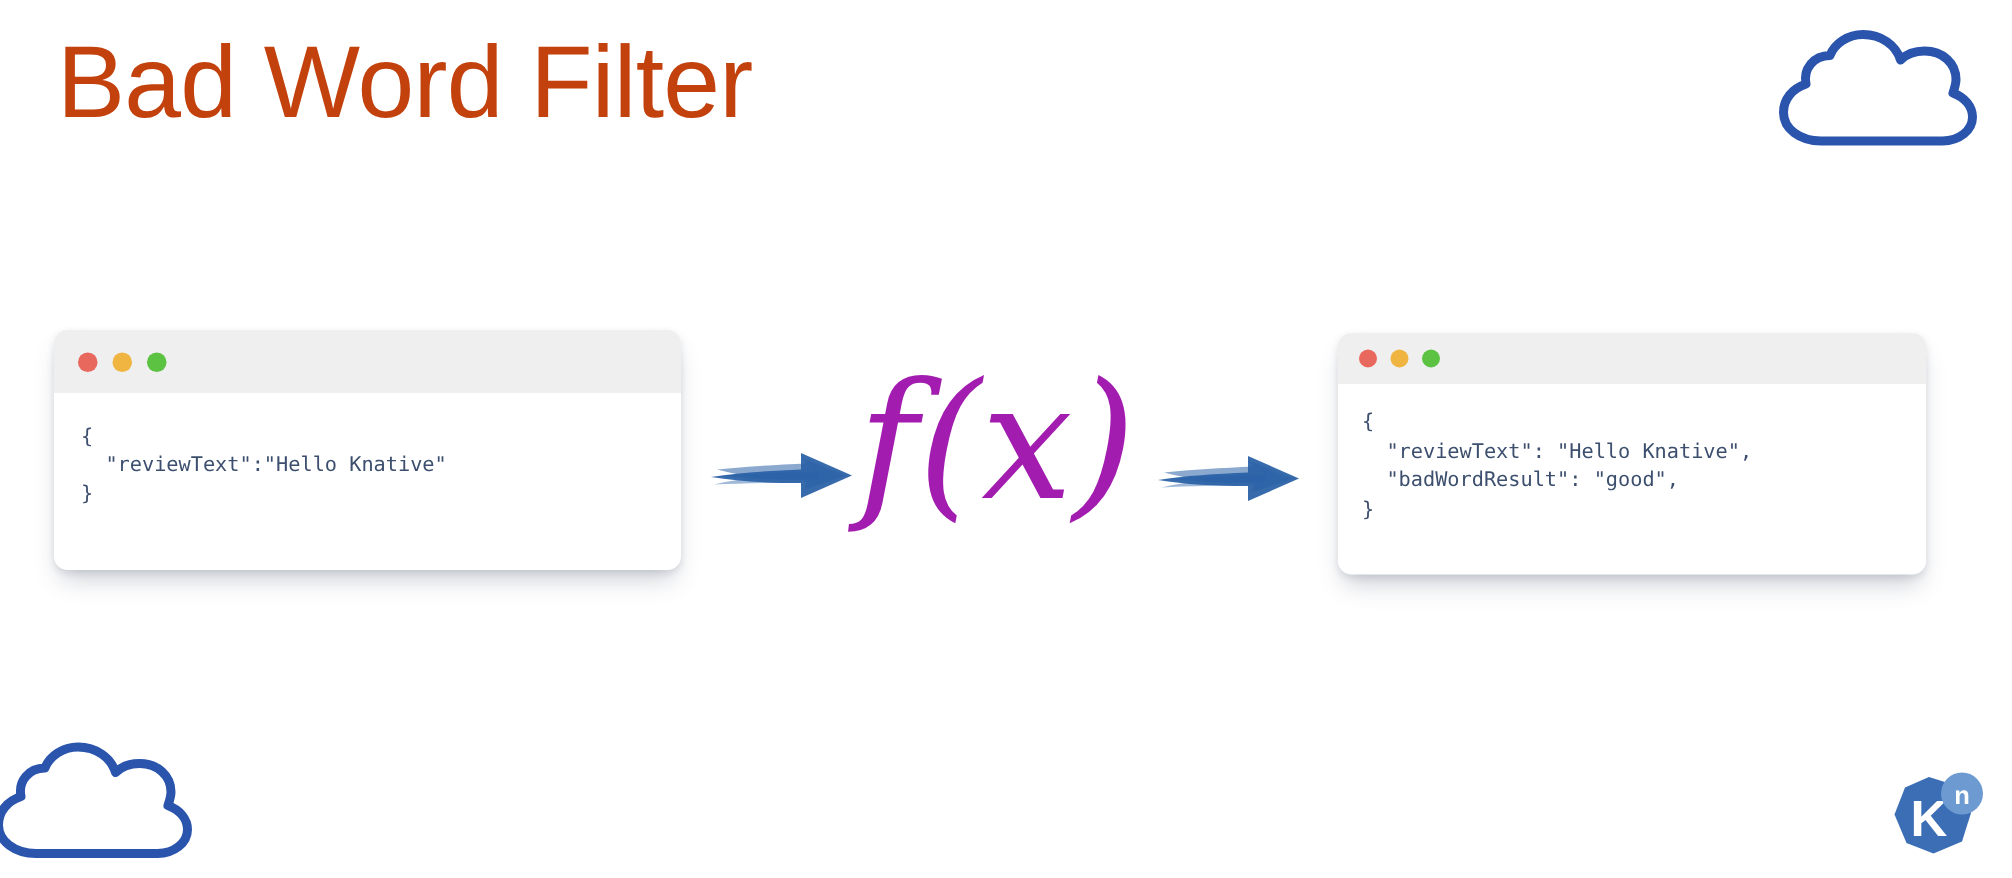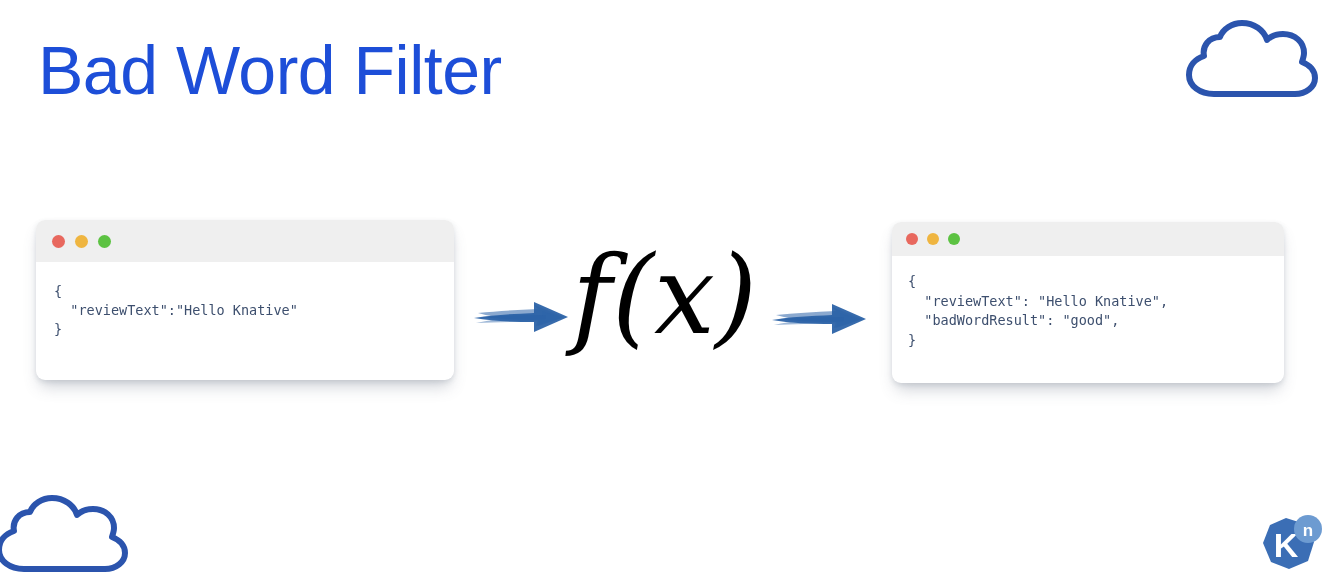--- a/index.html
+++ b/index.html
@@ -13,26 +13,26 @@
     position: relative;
     overflow: hidden;
     font-family: "Liberation Sans", sans-serif;
     -webkit-font-smoothing: antialiased;
   }
 
   
   #slide-title {
     position: absolute;
     left: 38px;
-    top: 36px;
+    top: 21px;
     font-family: "Liberation Sans", sans-serif;
     font-size: 68px;
     font-weight: 300;
     letter-spacing: -0.5px;
-    color: #1d4ed8;
+    color: #c2410c;
     white-space: nowrap;
     line-height: 1.0;
   }
 
   
   .cloud-deco { position: absolute; }
   #cloud-top-right { left: 1172px; top: 10px; }
   #cloud-bottom-left { left: -18px; top: 485px; }
 
   
@@ -91,21 +91,21 @@
 
   #fx-symbol {
     position: absolute;
     left: 572px;
     top: 242px;
     font-family: "DejaVu Serif", "Liberation Serif", serif;
     font-style: italic;
     font-size: 108px;
     line-height: 1;
     font-weight: 400;
-    color: #000000;
+    color: #a21caf;
     white-space: nowrap;
   }
 
   
   #knative-logo { position: absolute; left: 1256px; top: 512px; }
 </style>
 </head>
 <body>
 
 <div id="slide-title">Bad Word Filter</div>

